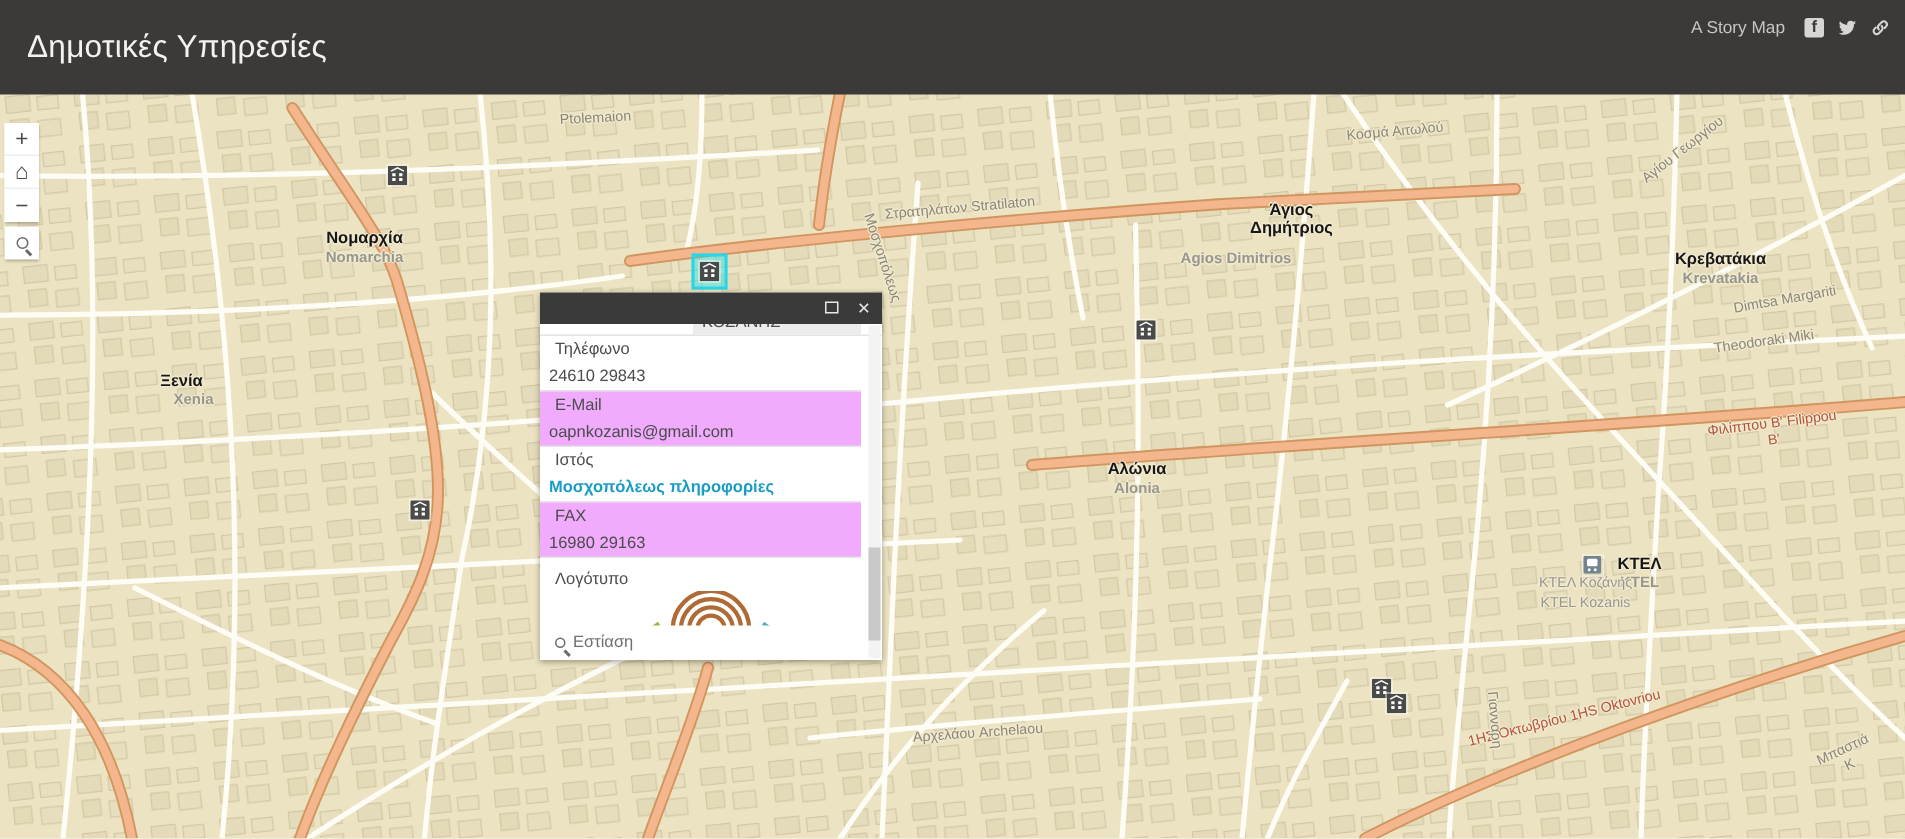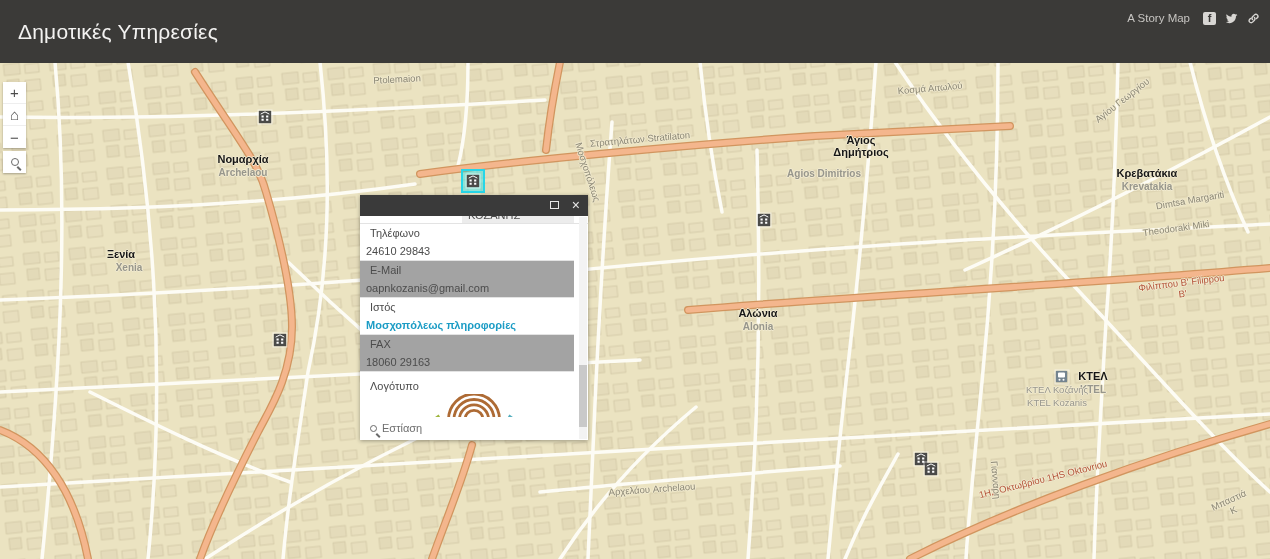--- a/index.html
+++ b/index.html
@@ -2,21 +2,21 @@
 <html><head>
 <meta charset="utf-8">
 <style>
   * { margin:0; padding:0; box-sizing:border-box; }
   html,body { font-family:"Liberation Sans", sans-serif; }
   #app { position:relative; width:1270px; height:559px; overflow:hidden; background:#ebe3c1; }
 
   
   #topbar { position:absolute; left:0; top:0; width:1270px; height:63px; background:#3b3a38; z-index:30; }
   #page-title { position:absolute; left:18px; top:20px; font-size:21px; font-weight:400; color:#f3f2f1; letter-spacing:.2px; }
-  #storymap-area { position:absolute; right:10px; top:12px; display:flex; align-items:flex-start; gap:9px; }
+  #storymap-area { position:absolute; right:10px; top:12px; display:flex; align-items:center; gap:9px; }
   #storymap-label { color:#c7c5c2; font-size:11.5px; margin-right:4px; }
   .soc { width:13px; height:13px; display:inline-block; }
   .fb-badge { width:13px; height:13px; background:#d8d6d3; color:#3b3a38; border-radius:2px; font-weight:bold; font-size:11px; line-height:13px; text-align:center; }
   #brand-box { position:absolute; right:3px; top:33px; width:134px; height:37px; background:#ffffff; z-index:31; display:flex; align-items:center; padding:0 7px; box-shadow:0 1px 2px rgba(0,0,0,.35); }
   #brand-name { font-size:12px; font-weight:bold; color:#3c3b39; letter-spacing:.4px; margin-left:6px; white-space:nowrap; }
 
   
   #map { position:absolute; left:0; top:62px; width:1270px; height:497px; z-index:1; }
   #basemap { position:absolute; left:0; top:0; }
   #labels-layer, #markers-layer { position:absolute; left:0; top:0; width:1270px; height:559px; z-index:5; pointer-events:none; }
@@ -42,21 +42,21 @@
 
   
   #popup { position:absolute; left:360px; top:195px; width:228px; height:245px; background:#fff; z-index:20; box-shadow:0 1px 4px rgba(0,0,0,.35); font-size:11px; color:#4c4c4c; }
   #popup-titlebar { height:21px; background:#3a3a3a; position:relative; }
   #popup-max { position:absolute; right:29px; top:6px; width:9px; height:8px; border:1.5px solid #e8e8e8; cursor:pointer; }
   #popup-close { position:absolute; right:8px; top:1px; color:#e8e8e8; font-size:14px; line-height:19px; cursor:pointer; }
   #popup-body { position:relative; height:224px; overflow:hidden; }
   #clip-row { position:relative; height:8px; overflow:hidden; border-bottom:1px solid #e3e3e3; }
   #clip-row .cell { position:absolute; left:102px; right:14px; top:-9px; height:17px; background:#ececec; line-height:17px; padding-left:6px; color:#4c4c4c; }
   .prow { display:flex; border-bottom:1px solid #e3e3e3; margin-right:14px; align-items:stretch;flex-direction:column; }
-  .prow.shaded { background:#a3a3a3; }
+  .prow.shaded { background:#f0abfc; }
   .plabel { width:102px; padding:2px 4px 2px 10px; line-height:14px; }
   .pvalue { flex:1; padding:2px 2px 2px 6px; line-height:14px; }
   .pvalue.link { color:#1b9cc5; font-weight:bold; cursor:pointer; }
   #logo-field-label { padding:8px 0 0 10px; }
   #logo-block { width:190px; margin:2px auto 0; text-align:center; }
   .org-l1 { font-size:10px; font-weight:bold; color:#5f7f91; letter-spacing:1px; margin-top:1px; }
   .org-l2 { font-size:9px; font-weight:bold; color:#5f7f91; letter-spacing:.4px; }
   #popup-footer { position:absolute; left:0; bottom:0; width:100%; padding:5px 0 6px 10px; color:#6e6e6e; display:flex; align-items:center; gap:5px; cursor:pointer; background:#fff; }
   #popup-scroll { position:absolute; right:1px; top:22px; width:8px; height:222px; background:#f3f3f3; }
   #popup-thumb { position:absolute; left:0; top:148px; width:8px; height:62px; background:#c9c9c9; cursor:pointer; }
@@ -125,21 +125,21 @@
           <path d="M910,497 C1010,446 1150,396 1270,362"></path>
           <path d="M472,383 C462,420 445,460 432,497"></path>
           <path d="M0,368 C45,385 75,430 88,497"></path>
         </g>
       </g>
     </svg>
   </div>
 
   <div id="labels-layer">
       <span class="maplbl pl-gr" style="left: 243px; top: 159px; transform: translate(-50%, -50%);">Νομαρχία</span>
-      <span class="maplbl pl-en" style="left: 243px; top: 172px; transform: translate(-50%, -50%);">Archelaou</span>
+      <span class="maplbl pl-en" style="left: 243px; top: 172px; transform: translate(-50%, -50%);">Nomarchia</span>
       <span class="maplbl pl-gr" style="left: 121px; top: 254px; transform: translate(-50%, -50%);">Ξενία</span>
       <span class="maplbl pl-en" style="left: 121px; top: 267px; transform: translate(-50%, -50%); padding-left: 16px;">Xenia</span>
       <span class="maplbl pl-gr" style="left: 861px; top: 146px; transform: translate(-50%, -50%);">Άγιος
 Δημήτριος</span>
       <span class="maplbl pl-en" style="left: 824px; top: 173px; transform: translate(-50%, -50%);">Agios Dimitrios</span>
       <span class="maplbl pl-gr" style="left: 1147px; top: 173px; transform: translate(-50%, -50%);">Κρεβατάκια</span>
       <span class="maplbl pl-en" style="left: 1147px; top: 186px; transform: translate(-50%, -50%);">Krevatakia</span>
       <span class="maplbl pl-gr" style="left: 758px; top: 313px; transform: translate(-50%, -50%);">Αλώνια</span>
       <span class="maplbl pl-en" style="left: 758px; top: 326px; transform: translate(-50%, -50%);">Alonia</span>
       <span class="maplbl pl-gr" style="left: 1093px; top: 376px; transform: translate(-50%, -50%);">ΚΤΕΛ</span>
@@ -239,21 +239,21 @@
           <div class="prow shaded">
             <div class="plabel">E-Mail</div>
             <div class="pvalue">oapnkozanis@gmail.com</div>
           </div>
           <div class="prow">
             <div class="plabel">Ιστός</div>
             <div class="pvalue link">Μοσχοπόλεως πληροφορίες</div>
           </div>
           <div class="prow shaded">
             <div class="plabel">FAX</div>
-            <div class="pvalue">18060 29163</div>
+            <div class="pvalue">16980 29163</div>
           </div>
         </div>
       <div id="logo-field-label">Λογότυπο</div>
       <div id="logo-block">
         <svg width="112" height="62" viewBox="-56 -34 112 68">
           <g fill="none" stroke-width="3.1">
             <g stroke="#ae6b35" transform="translate(0,-6)">
               <path d="M-28,0 A28,28 0 0 1 28,0"></path>
                 <path d="M-22,0 A22,22 0 0 1 22,0"></path>
               <path d="M-16,0 A16,16 0 0 1 16,0"></path>

